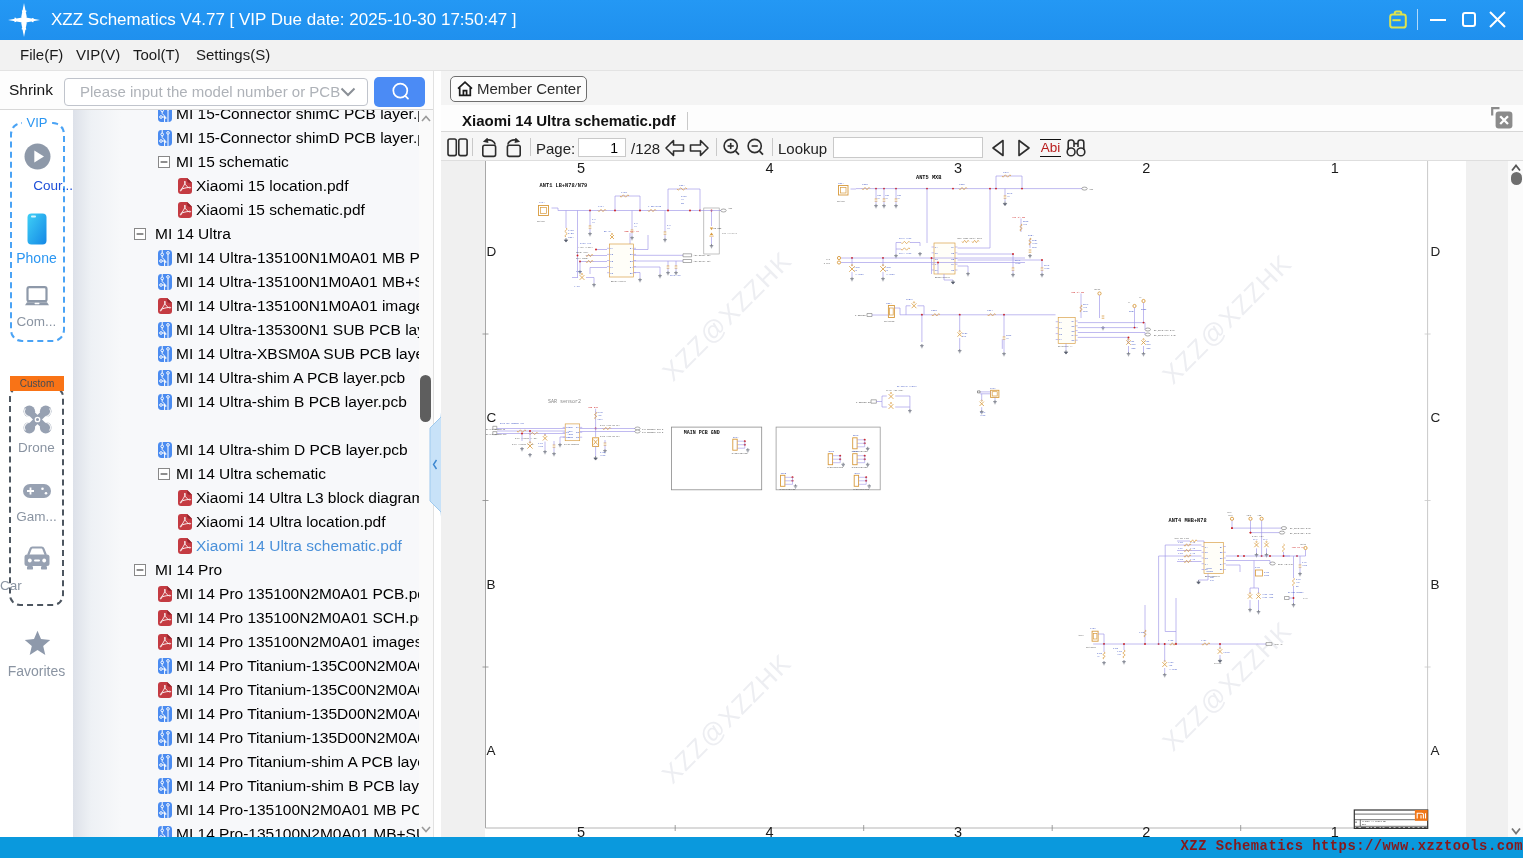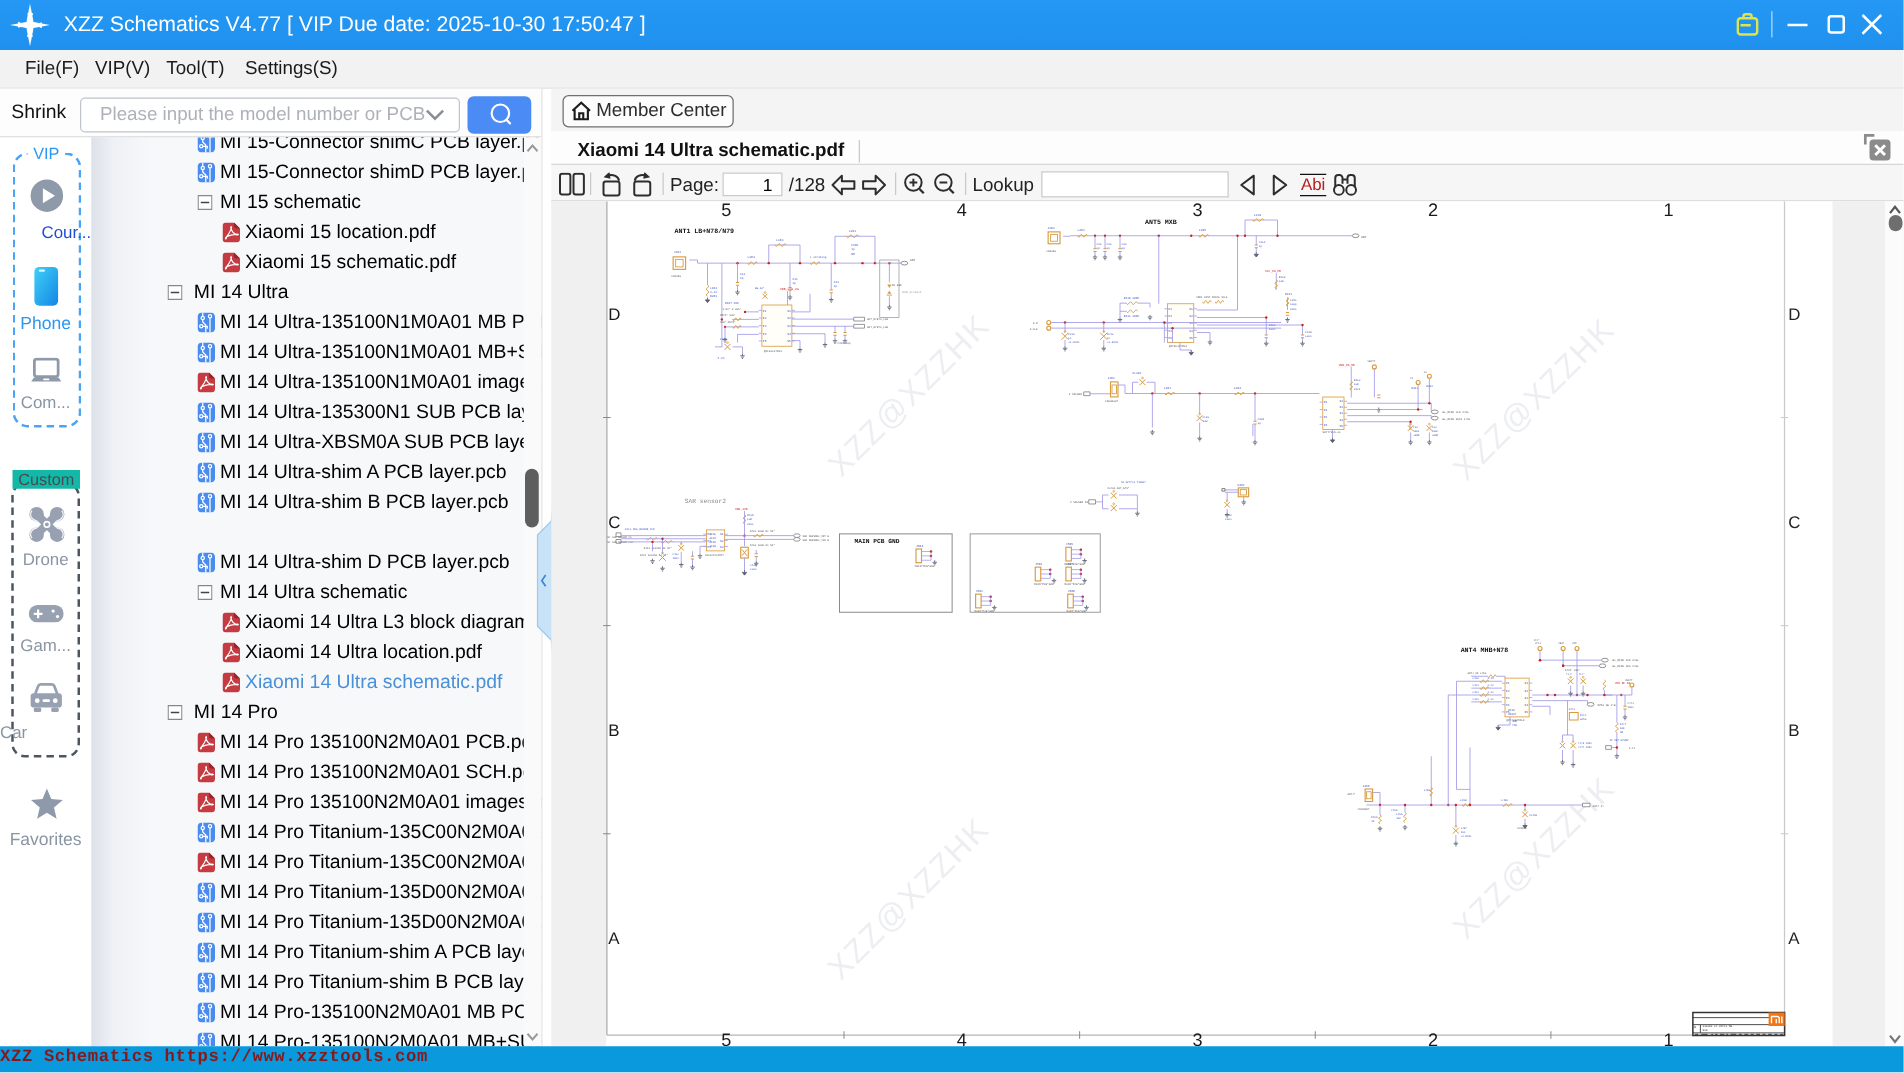--- a/index.html
+++ b/index.html
@@ -149,21 +149,21 @@
 <rect x="4" y="2.6" width="5" height="1.8" rx="0.9" fill="#e8fbff" opacity="0.9"></rect>
   </svg>
 <div class="abs" style="left:0px;top:250px;width:73px;text-align:center;font-size:14px;color:#2b96f1">Phone</div>
 <svg class="abs" style="left:24px;top:286px" width="26" height="22" viewBox="0 0 26 22">
 <rect x="3.5" y="1.2" width="19" height="14" rx="1.8" fill="none" stroke="#8e99a9" stroke-width="2.2"></rect>
 <path d="M1,19.2 h24 l-2,-3 h-20 Z" fill="#8e99a9"></path>
     <rect x="10.5" y="16.8" width="5" height="1.4" rx="0.7" fill="#fff"></rect>
   </svg>
 <div class="abs" style="left:0px;top:314px;width:73px;text-align:center;font-size:13.5px;color:#8a94a2">Com...</div>
 <div class="abs" style="left:9.3px;top:386px;width:54.4px;height:220px;border:2px dashed #4d5660;border-radius:11px"></div>
-<div class="abs" style="left:10px;top:376px;width:54px;height:15px;background:#14b8a6;color:#464c54;font-size:13px;text-align:center;line-height:15px">Custom</div>
+<div class="abs" style="left:10px;top:376px;width:54px;height:15px;background:#f97316;color:#464c54;font-size:10px;text-align:center;line-height:15px">Custom</div>
 <svg class="abs" style="left:23px;top:405px" width="29" height="29" viewBox="0 0 29 29">
 <g fill="#97a1b2">
 <circle cx="6.3" cy="6.3" r="5.8"></circle>
       <circle cx="22.7" cy="6.3" r="5.8"></circle>
 <circle cx="6.3" cy="22.7" r="5.8"></circle>
       <circle cx="22.7" cy="22.7" r="5.8"></circle>
     </g>
 <g stroke="#fff" stroke-width="1.2" fill="none" opacity="0.85">
 <path d="M2.5,3.5 a5,5 0 0 0 7,7"></path>
       <path d="M26.5,3.5 a5,5 0 0 1 -7,7"></path>
@@ -1387,12 +1387,12 @@
     <rect x="1391" y="827" width="2.5" height="0.9" fill="#444"></rect>
     <rect x="1395.5" y="827" width="3" height="0.9" fill="#444"></rect>
     <rect x="1400.5" y="827" width="2.5" height="0.9" fill="#444"></rect>
     <rect x="1405" y="827" width="3" height="0.9" fill="#444"></rect>
     <rect x="1410" y="827" width="2.5" height="0.9" fill="#444"></rect>
     <rect x="1414.5" y="827" width="3" height="0.9" fill="#444"></rect>
     <rect x="1419.5" y="827" width="2.5" height="0.9" fill="#444"></rect>
     <rect x="1424" y="827" width="2.5" height="0.9" fill="#444"></rect>
   </svg>
 <div class="abs" style="left:0;top:837px;width:1523px;height:21px;background:#0a99dd"></div>
-<div class="abs tt" style="left:0;top:837px;width:1523px;height:21px;line-height:20px;text-align:left;font-size:13.8px;font-weight:bold;color:#86191b;letter-spacing:0.5px">XZZ Schematics https://www.xzztools.com</div>
+<div class="abs tt" style="left:0;top:837px;width:1523px;height:21px;line-height:20px;text-align:right;font-size:13.8px;font-weight:bold;color:#86191b;letter-spacing:0.5px">XZZ Schematics https://www.xzztools.com</div>
 </body></html>

